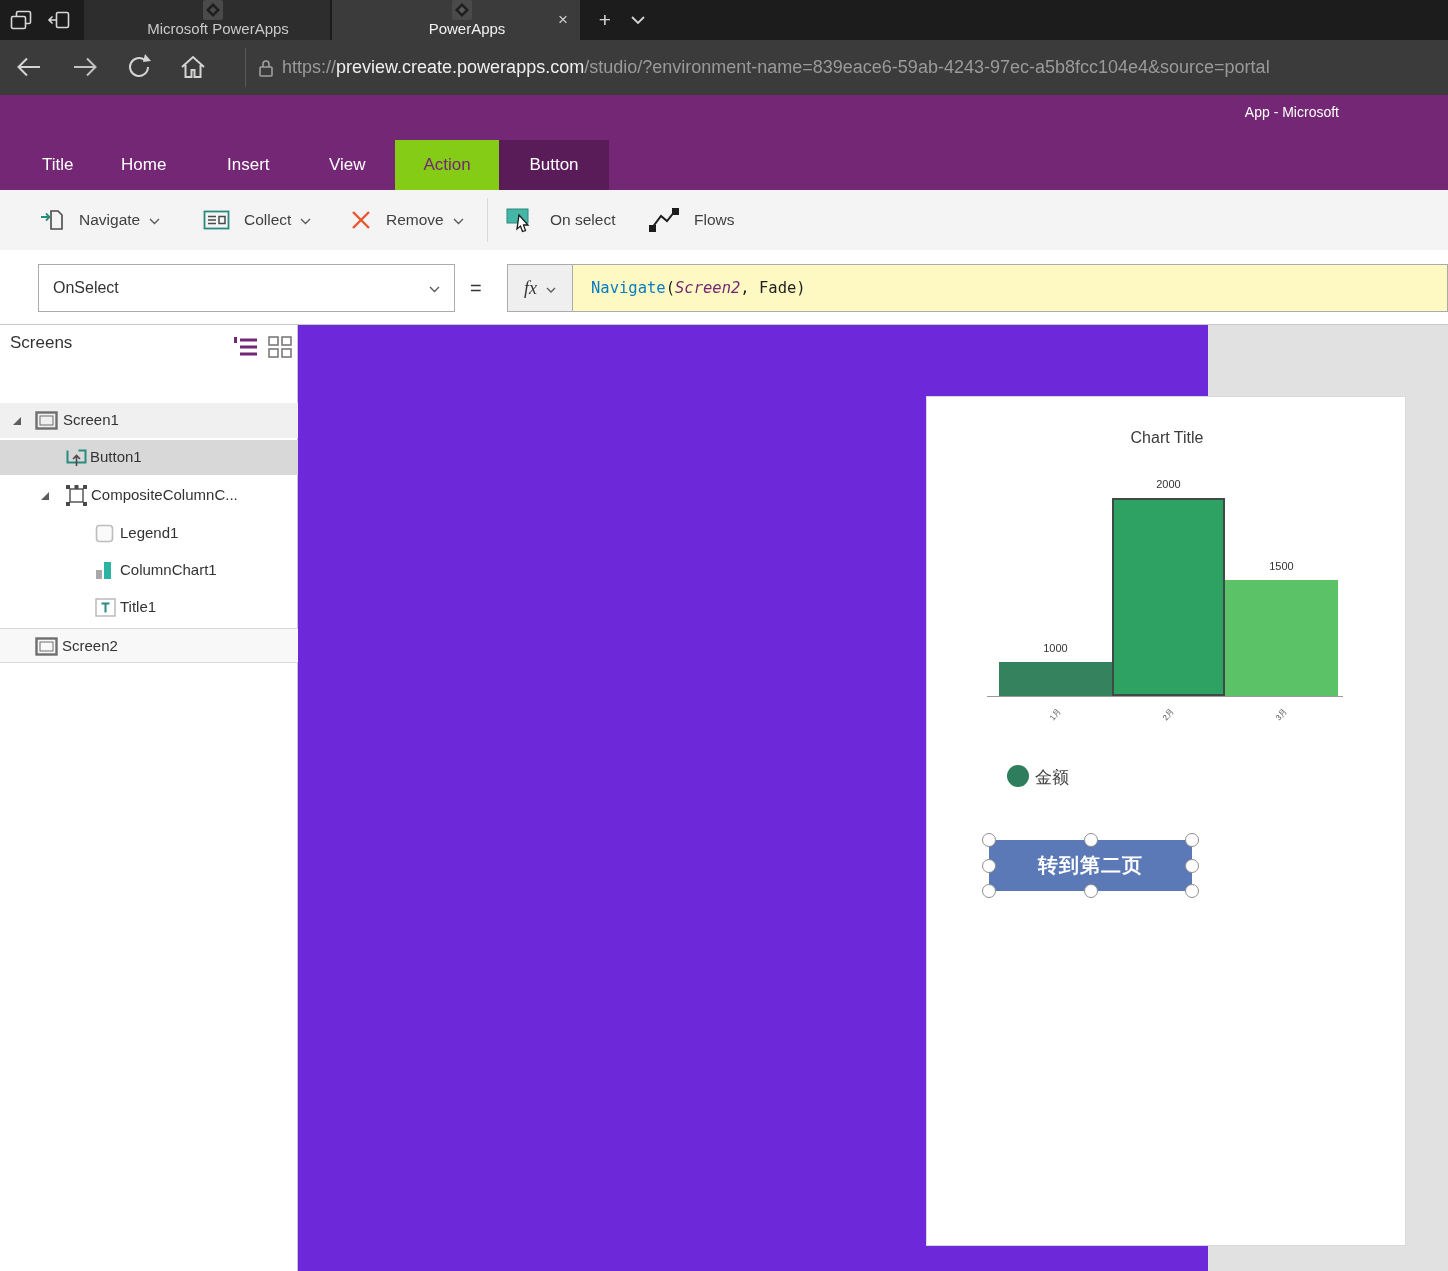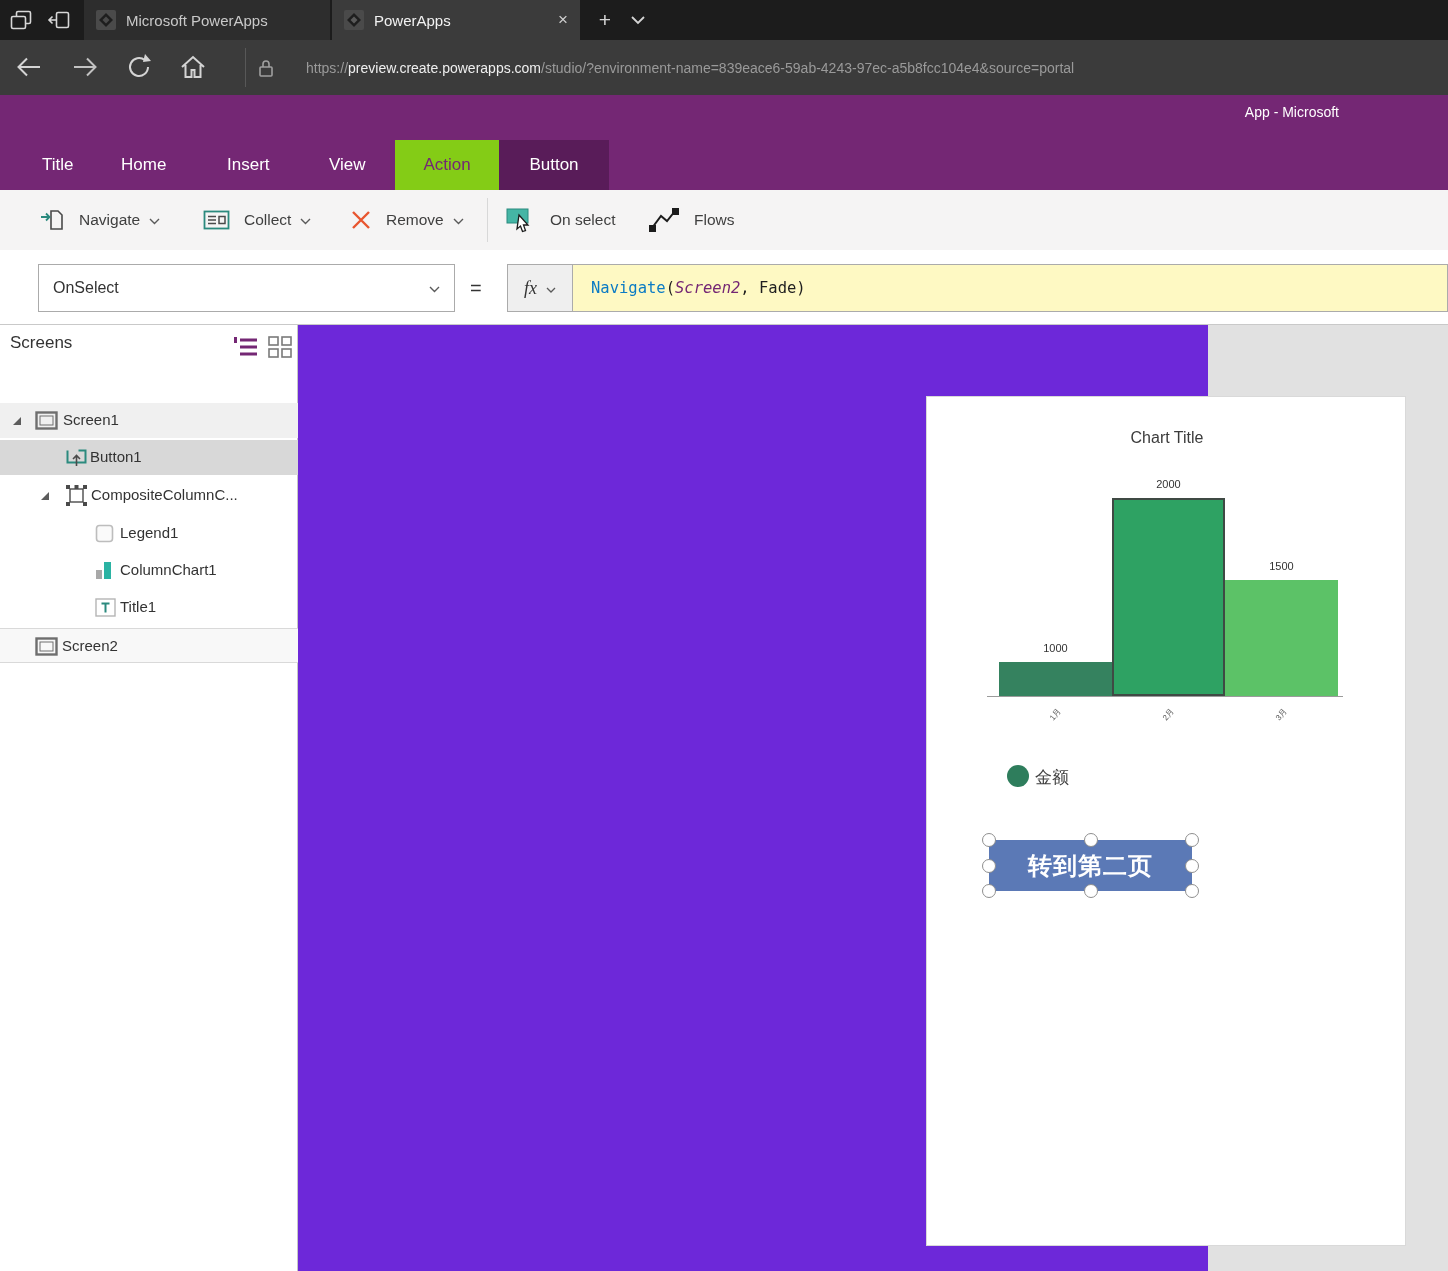--- a/index.html
+++ b/index.html
@@ -3,34 +3,34 @@
 <meta charset="utf-8">
 <style>
   * { margin:0; padding:0; box-sizing:border-box; }
   html,body { width:1448px; height:1271px; }
   body { font-family:"Liberation Sans", sans-serif; }
   #root { position:relative; width:1448px; height:1271px; overflow:hidden; background:#e1e1e1; }
 
   
   .tabbar { position:absolute; left:0; top:0; width:1448px; height:40px; background:#1c1c1c; }
   .winicon { position:absolute; top:8px; width:26px; height:24px; display:flex; align-items:center; justify-content:center; cursor:pointer; }
-  .tab { position:absolute; top:0; height:40px; display:flex; align-items:center; padding-left:12px; cursor:pointer; }
+  .tab { position:absolute; top:0; height:40px; display:flex; align-items:center; padding-left:12px; cursor:pointer;flex-direction:column; }
   .tab.inactive { left:84px; width:246px; background:#2d2d2d; color:#c9c9c9; }
   .tab.active { left:332px; width:248px; background:#3b3b3b; color:#f2f2f2; }
   .tab .title { font-size:15px; margin-left:10px; white-space:nowrap; overflow:hidden; }
   .favicon { width:20px; height:20px; background:#4a4a4a; border-radius:2px; flex:none; display:flex; align-items:center; justify-content:center; }
   .tab-close { position:absolute; left:552px; top:9px; width:22px; height:22px; color:#cfcfcf; font-size:17px; line-height:22px; text-align:center; cursor:pointer; }
   .newtab { position:absolute; left:592px; top:7px; width:26px; height:26px; color:#d4d4d4; font-size:21px; line-height:26px; text-align:center; cursor:pointer; }
   .tablist { position:absolute; left:630px; top:11px; width:22px; height:18px; cursor:pointer; }
 
   .navbar { position:absolute; left:0; top:40px; width:1448px; height:55px; background:#3b3b3b; }
   .navbtn { position:absolute; top:54px; width:30px; height:30px; transform:translateY(-15px); top:27px; cursor:pointer; }
   .nav-div { position:absolute; left:245px; top:8px; width:1px; height:39px; background:#585858; }
   .urlbox { position:absolute; left:258px; top:0; height:55px; right:10px; display:flex; align-items:center; cursor:text; }
-  .url { margin-left:32px; font-size:14px; white-space:nowrap; overflow:hidden; }
+  .url { margin-left:8px; font-size:18px; white-space:nowrap; overflow:hidden; }
   .url .dim { color:#9a9a9a; } .url .host { color:#efefef; }
 
   
   .ribbon { position:absolute; left:0; top:95px; width:1448px; height:95px; background:#742774; }
   .app-title { position:absolute; top:9px; right:109px; color:#fff; font-size:14px; }
   .menu-item { position:absolute; top:45px; height:50px; line-height:50px; color:#fff; font-size:17px; cursor:pointer; }
   .menu-tab { position:absolute; top:45px; height:50px; line-height:50px; text-align:center; font-size:17px; cursor:pointer; }
   .menu-tab.active { left:395px; width:104px; background:#84cc16; color:#742774; }
   .menu-tab.contextual { left:499px; width:110px; background:#591c59; color:#fff; }
 
@@ -71,21 +71,21 @@
   .chart-title { position:absolute; top:32px; left:0; width:480px; text-align:center; font-size:16px; color:#3b3b3b; }
   .plot { position:absolute; left:0; top:0; width:480px; height:299px; }
   .axis { position:absolute; left:60px; top:299px; width:356px; border-top:1px solid #9b9b9b; }
   .bar { position:absolute; bottom:0; width:113px; }
   .bar.selected { border:2px solid #3f4a44; }
   .bar-label { position:absolute; width:113px; text-align:center; font-size:11px; color:#333; }
   .tick { position:absolute; top:306px; width:113px; text-align:center; }
   .tick span { display:inline-block; transform:rotate(-50deg); font-size:8px; color:#555; }
   .legend-swatch { position:absolute; left:80px; top:368px; width:22px; height:22px; border-radius:50%; }
   .legend-label { position:absolute; left:108px; top:369px; font-size:17px; color:#404040; }
-  .app-btn { position:absolute; left:62px; top:443px; width:203px; height:51px; border-radius:3px; color:#fff; font-size:24px; font-weight:bold; letter-spacing:1px; display:flex; align-items:center; justify-content:center; cursor:pointer; }
+  .app-btn { position:absolute; left:62px; top:443px; width:203px; height:51px; border-radius:3px; color:#fff; font-size:20px; font-weight:bold; letter-spacing:1px; display:flex; align-items:center; justify-content:center; cursor:pointer; }
   .handle { position:absolute; width:14px; height:14px; border-radius:50%; background:#fff; border:1.5px solid #8f8f8f; cursor:grab; }
 </style>
 </head>
 <body>
 
 <div id="root">
 
   <div class="tabbar">
     <div class="winicon" style="left:8px;">
       <svg width="22" height="20" viewBox="0 0 22 20">

